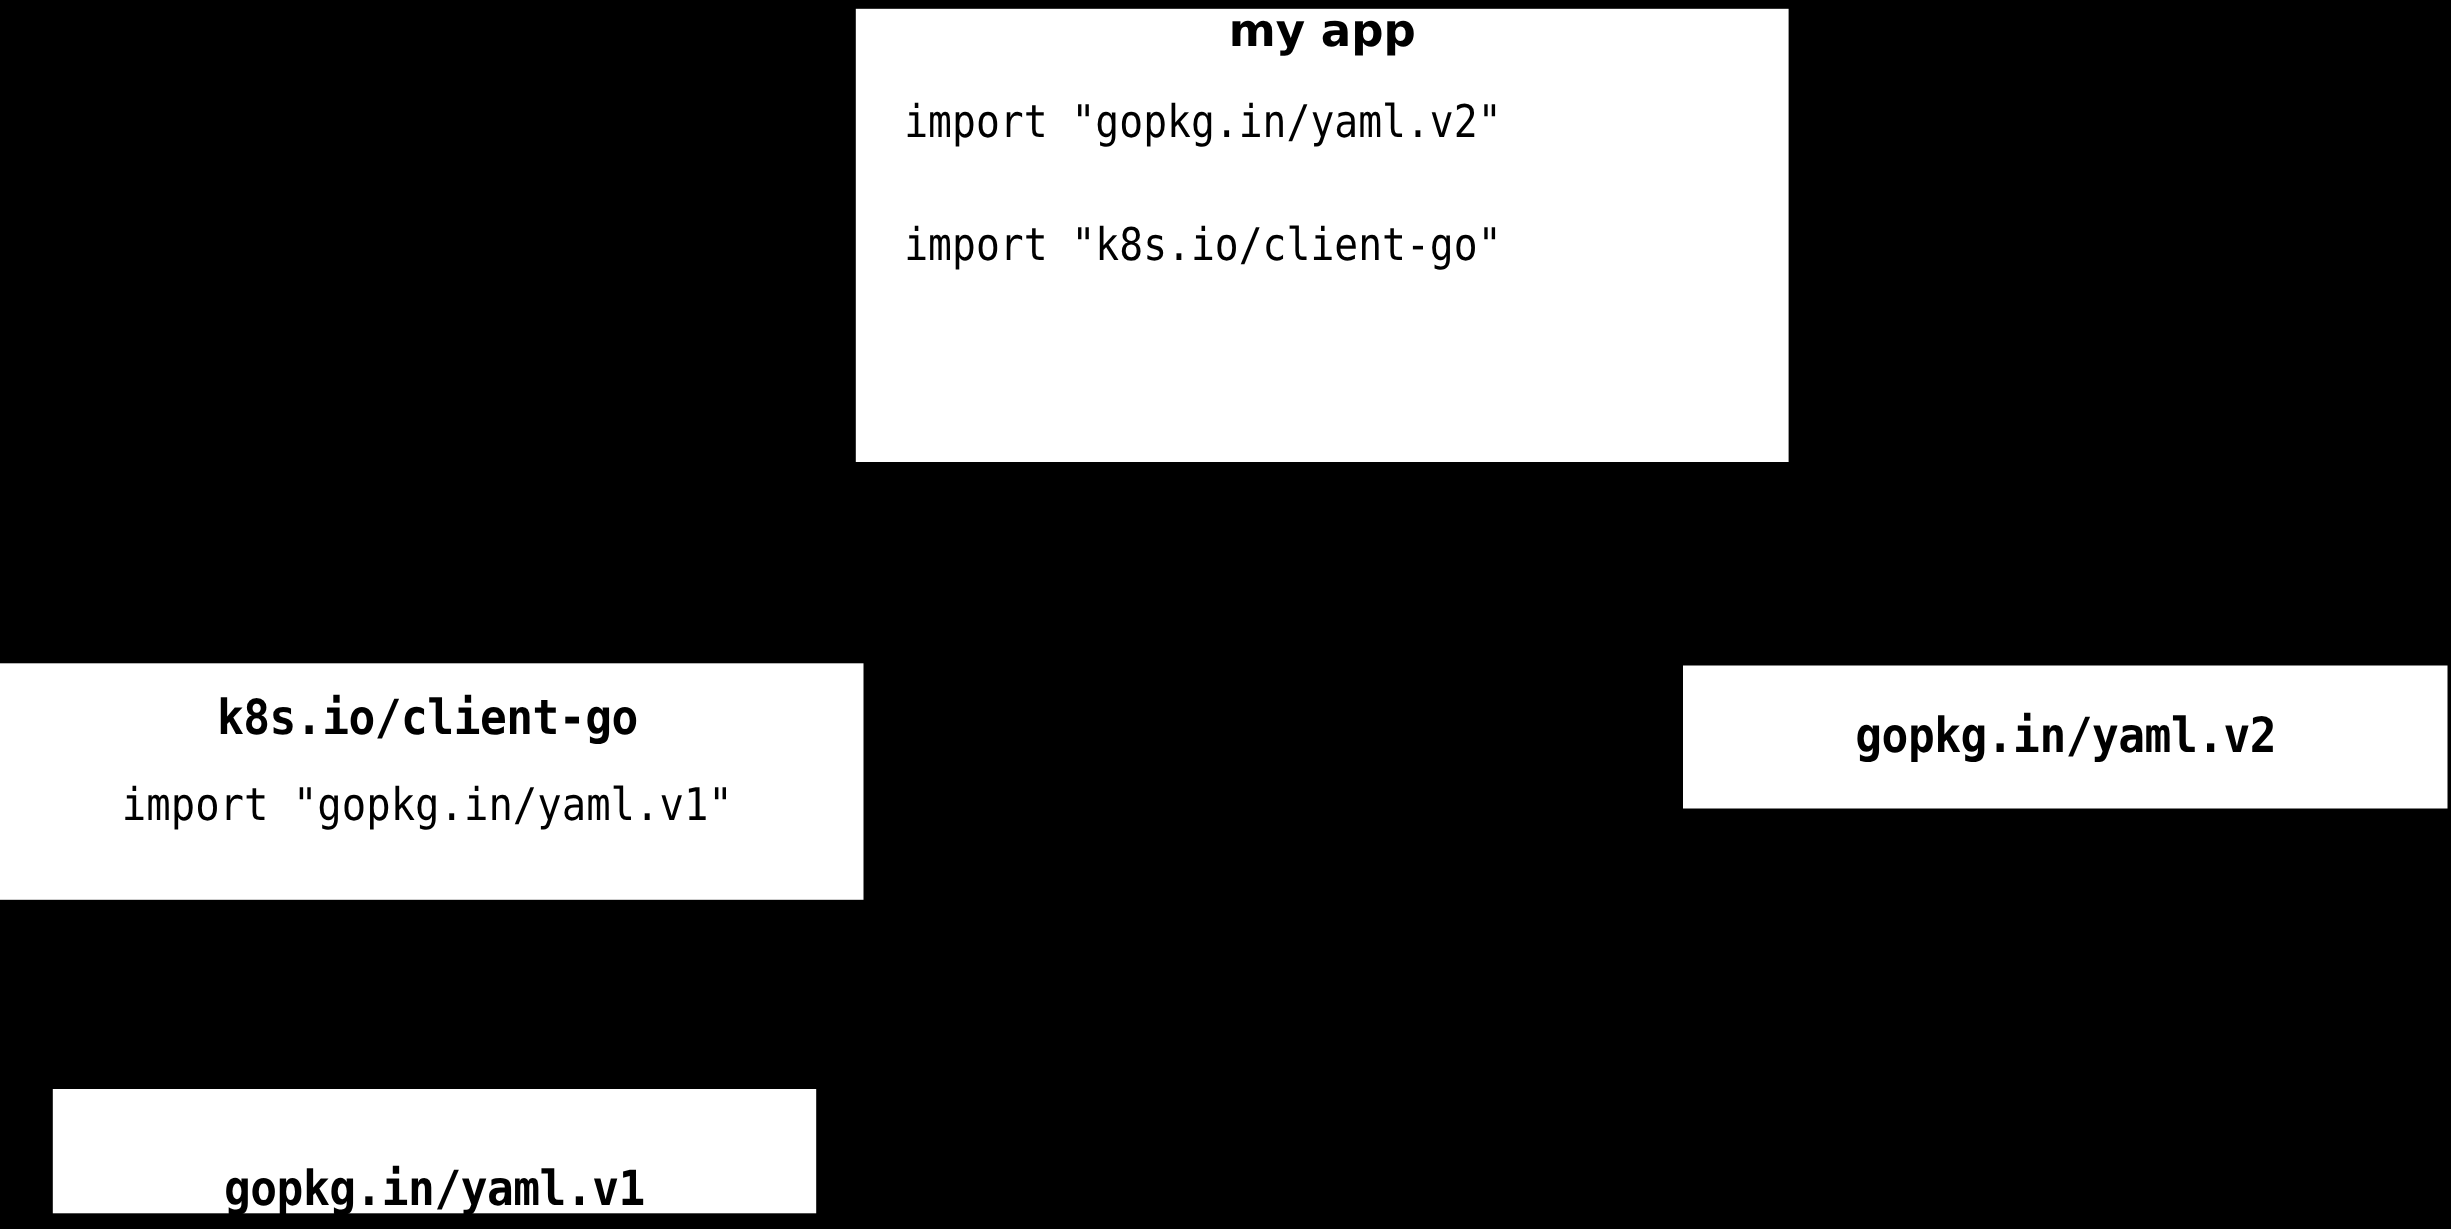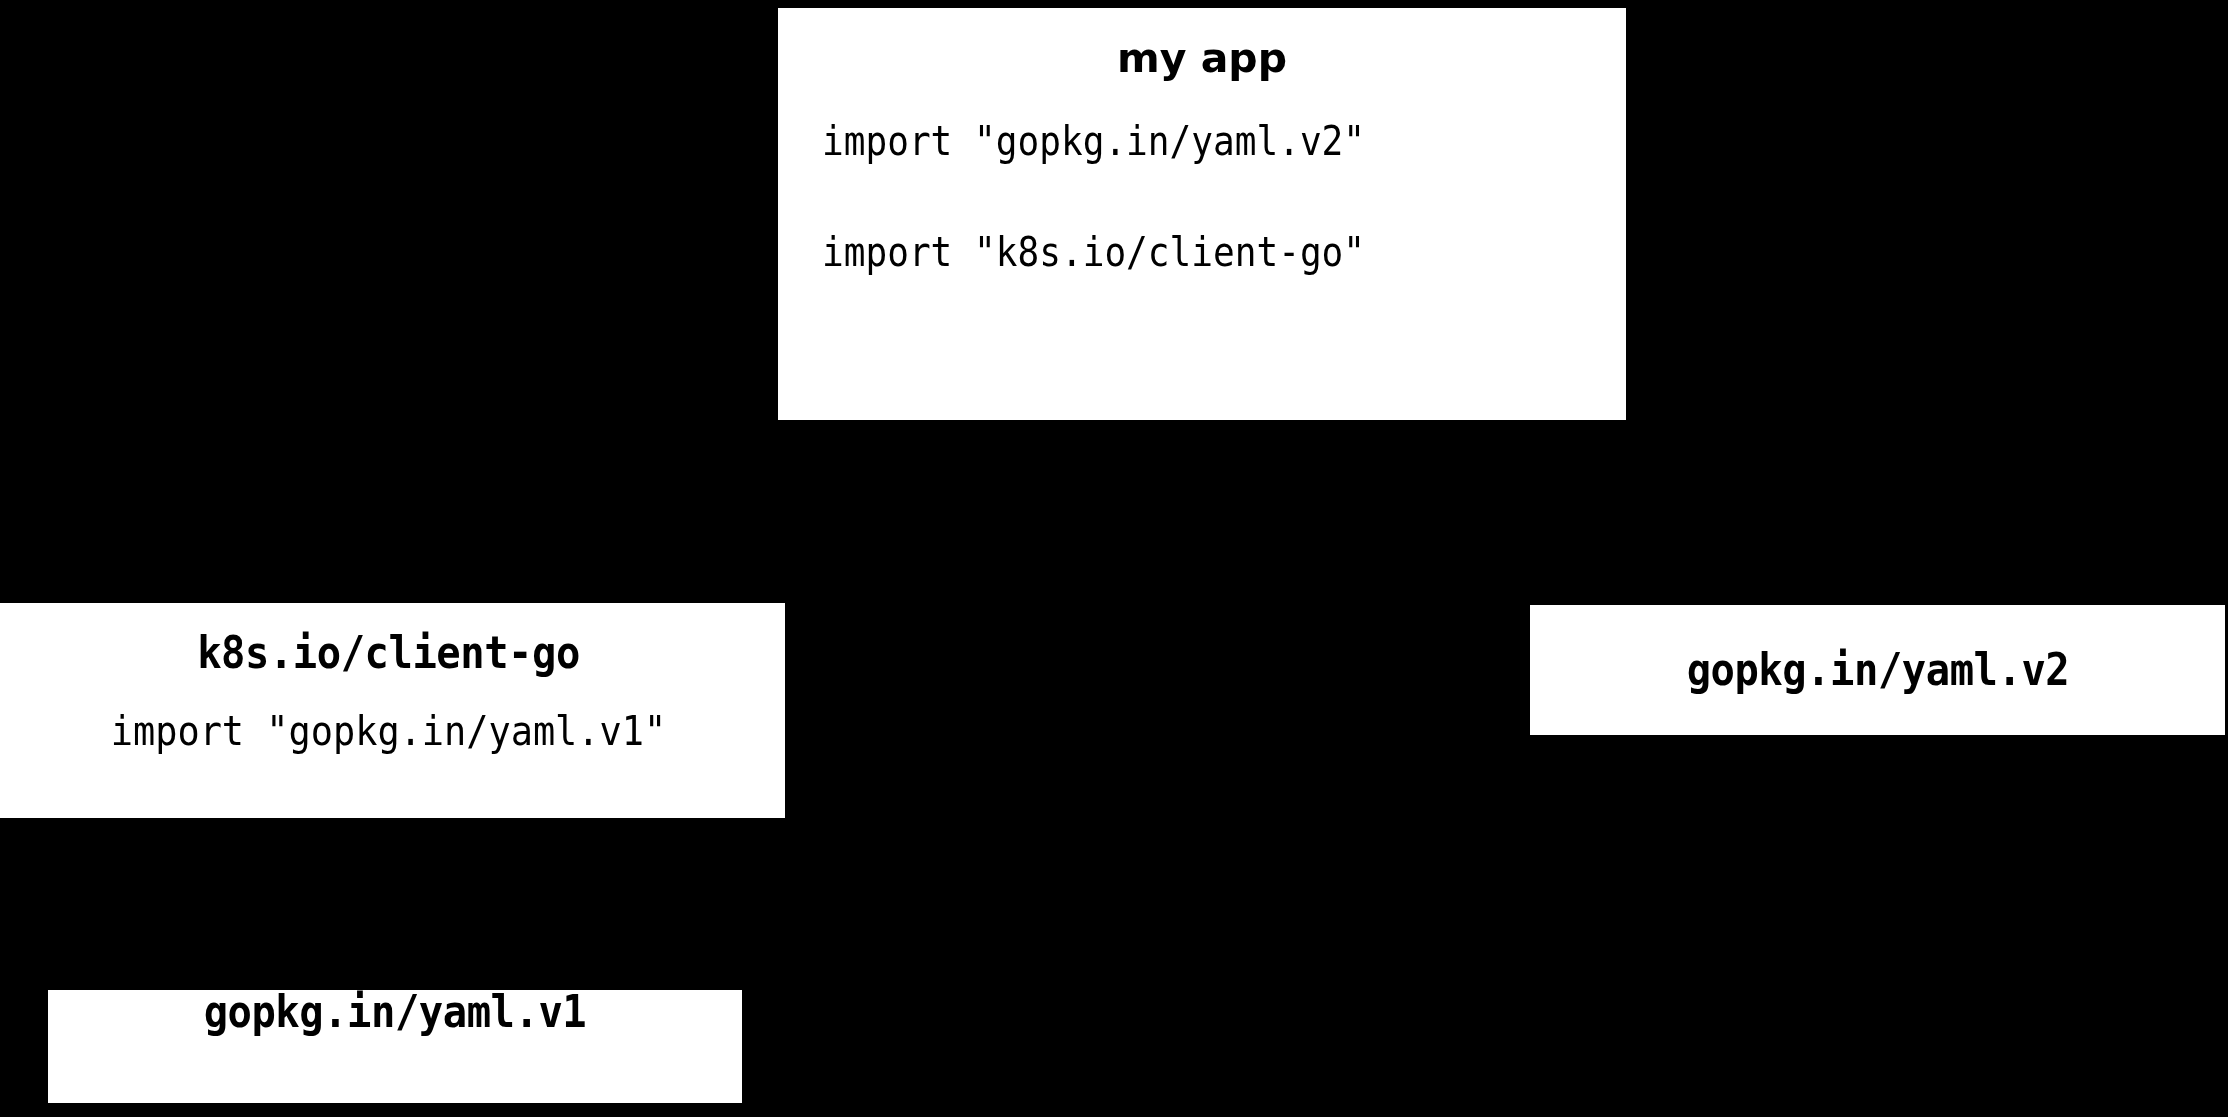--- a/index.html
+++ b/index.html
@@ -47,21 +47,20 @@
     top: 8px;
     width: 848px;
     height: 412px;
     align-items: stretch;
   }
   #node-app .node-title {
     font-family: "DejaVu Sans", "Liberation Sans", sans-serif;
     font-weight: bold;
     font-size: 41px;
     line-height: 41px;
-    margin-top: 30px;
     text-align: center;
     letter-spacing: 0px;
   }
   #node-app .imports {
     margin-top: 42px;
     padding-left: 44px;
   }
   #node-app .node-line {
     font-size: 41px;
     line-height: 41px;
@@ -105,21 +104,21 @@
     line-height: 44px;
     transform: scaleX(0.92);
   }
 
   
   #node-yamlv1 {
     left: 48px;
     top: 990px;
     width: 694px;
     height: 113px;
-    justify-content: flex-start;
+    justify-content: flex-end;
   }
   #node-yamlv1 .node-title {
     font-size: 44px;
     line-height: 44px;
     transform: scaleX(0.92);
   }
 
   
   #edges {
     position: absolute;

